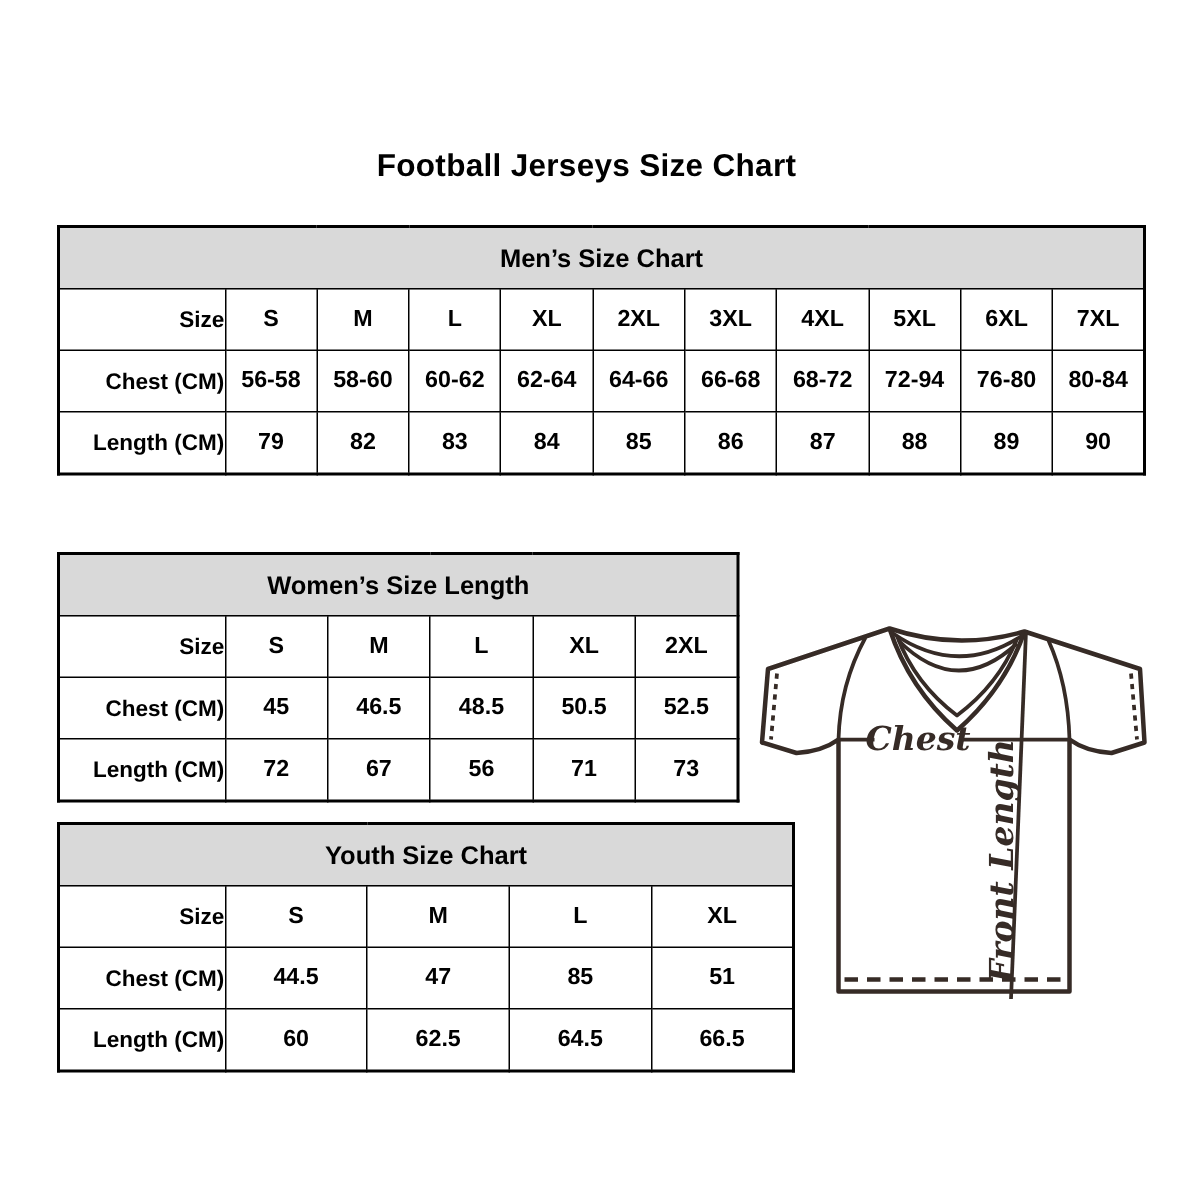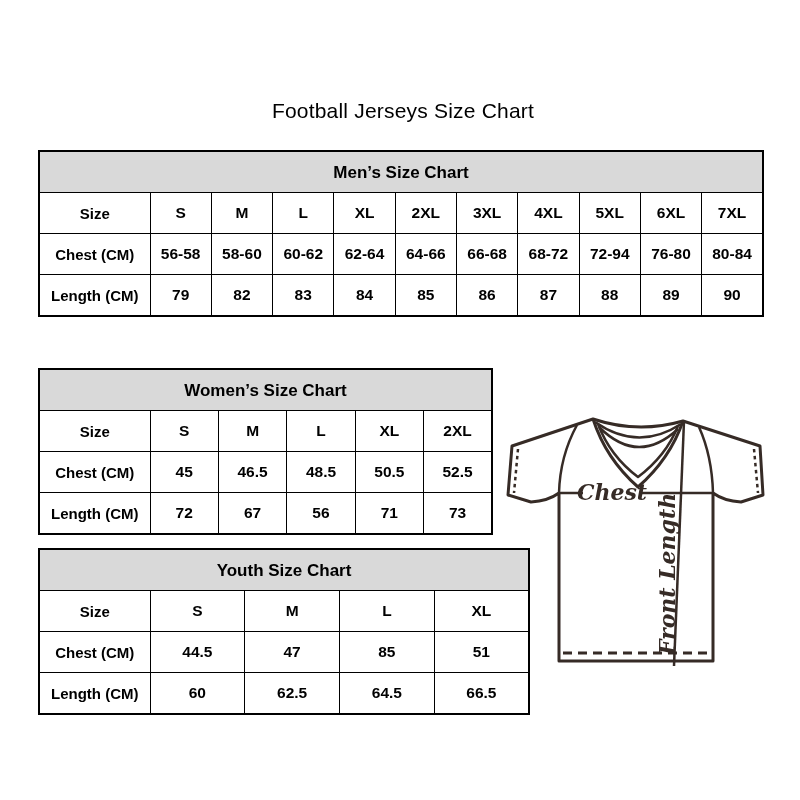--- a/index.html
+++ b/index.html
@@ -7,42 +7,42 @@
     --tbl-border:#000000;
     --line:#362b26;
   }
   html,body{margin:0;padding:0;background:#ffffff;}
   #canvas{
     position:relative;width:800px;height:800px;background:#ffffff;overflow:hidden;
     font-family:"Liberation Sans",sans-serif;color:#000;
   }
   .title{
     position:absolute;top:99px;left:0;width:782px;text-align:center;
-    font-size:21px;font-weight:normal;letter-spacing:0.2px;color:#000;padding-left:12px;
+    font-size:21px;font-weight:bold;letter-spacing:0.2px;color:#000;
   }
   table.szt{
     position:absolute;border-collapse:collapse;table-layout:fixed;
     border:2px solid var(--tbl-border);
   }
   table.mens{left:38px;top:150px;width:726px;}
   table.womens{left:38px;top:368px;width:455px;}
   table.youth{left:38px;top:548px;width:492px;}
   table.szt td{
     border:1.5px solid var(--tbl-border);
     text-align:center;vertical-align:middle;
     height:40px;padding:0;
     font-weight:bold;font-size:15.5px;line-height:1;
   }
   table.szt td.hdr{
     background:var(--header-bg);
     font-size:17px;
     height:40px;
     margin-top:16px;
   }
-  table.szt td.rlabel{font-size:15px;}
+  table.szt td.rlabel{font-size:15px;text-align:right;}
   #jersey{position:absolute;left:503px;top:396px;color:var(--line);}
   #jersey path{fill:none;stroke:currentColor;stroke-linejoin:round;stroke-linecap:butt;}
   #jersey text{
     fill:currentColor;
     font-family:"DejaVu Serif","Liberation Serif",serif;
     font-style:italic;font-weight:bold;
   }
 </style>
 </head>
 <body>
@@ -114,21 +114,21 @@
       <colgroup>
         <col style="width: 111px;">
         <col>
         <col>
         <col>
         <col>
         <col>
       </colgroup>
       <tbody>
         <tr>
-          <td colspan="6" class="hdr">Women’s Size Chart</td>
+          <td colspan="6" class="hdr">Women’s Size Length</td>
         </tr>
         <tr>
           <td class="rlabel">Size</td>
           <td class="cell">S</td>
           <td class="cell">M</td>
           <td class="cell">L</td>
           <td class="cell">XL</td>
           <td class="cell">2XL</td>
         </tr>
         <tr>

